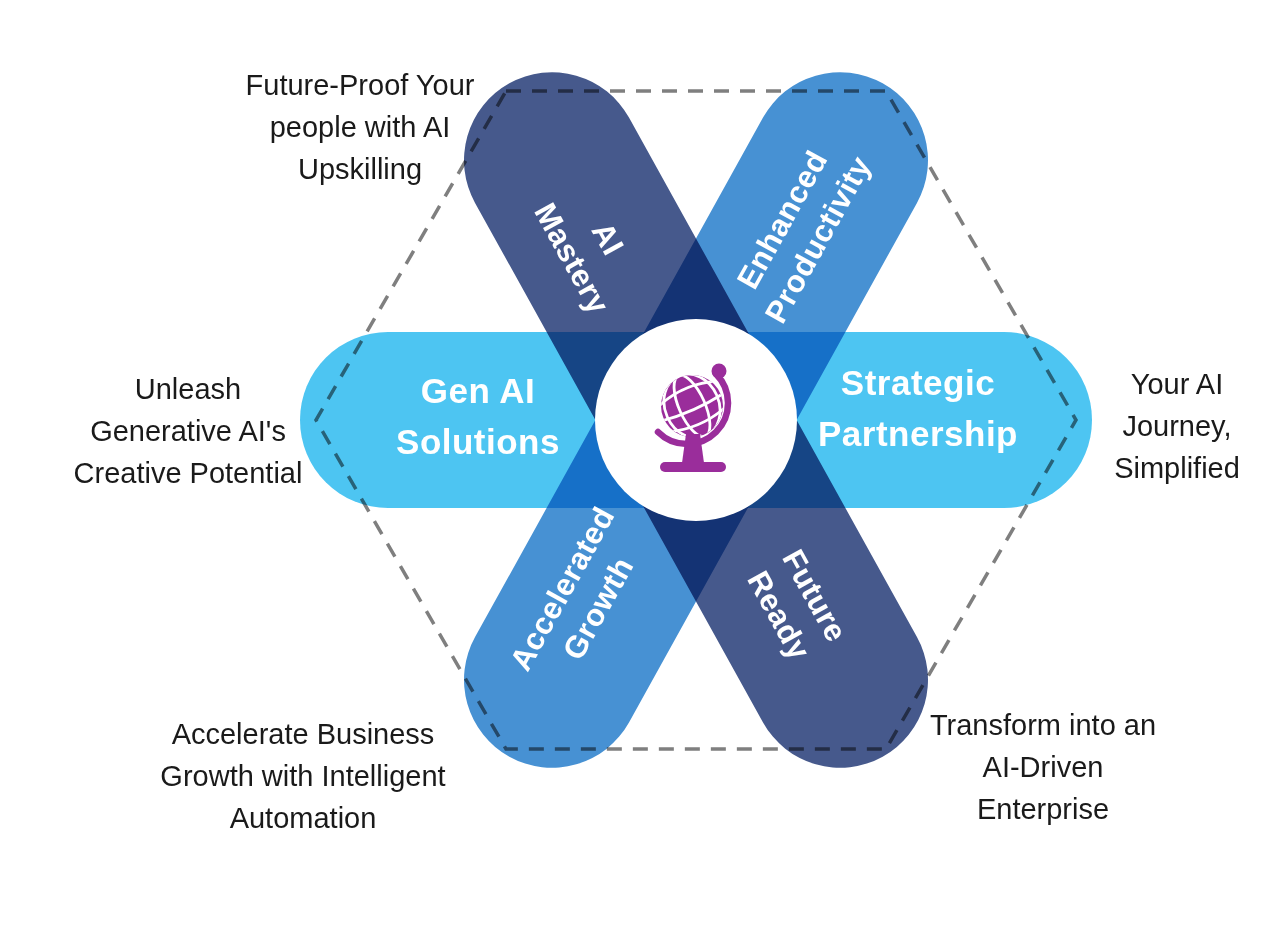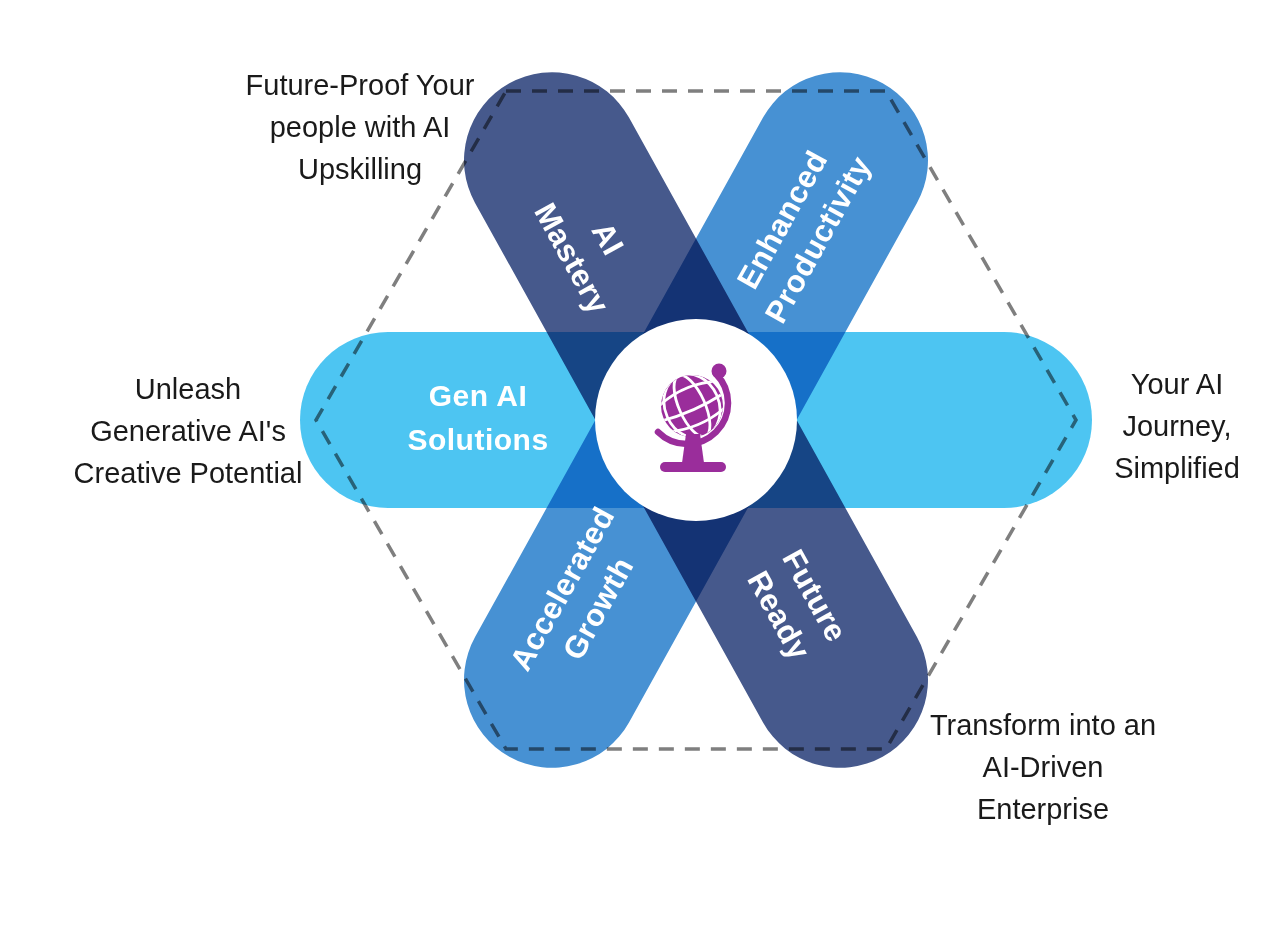--- a/index.html
+++ b/index.html
@@ -7,21 +7,21 @@
     position:relative; width:1280px; height:941px; background:#ffffff;
     overflow:hidden; font-family:"Liberation Sans", sans-serif;
   }
   .canvas > svg { position:absolute; left:0; top:0; isolation:isolate; }
   .blend { mix-blend-mode:multiply; }
 
   .arm-label {
     position:absolute; color:#ffffff; font-weight:bold; text-align:center;
     white-space:pre-line; line-height:1.32; letter-spacing:0.5px;
   }
-  .arm-label.gen-ai      { left:478px; top:417px; font-size:30px; line-height:1.45; transform:translate(-50%,-50%); }
+  .arm-label.gen-ai      { left:478px; top:417px; font-size:35px; line-height:1.45; transform:translate(-50%,-50%); }
   .arm-label.strategic   { left:918px; top:409px; font-size:35px; line-height:1.45; transform:translate(-50%,-50%); }
   .arm-label.mastery     { left:589px; top:249px; font-size:31px; transform:translate(-50%,-50%) rotate(61deg); }
   .arm-label.enhanced    { left:801px; top:230px; font-size:31px; transform:translate(-50%,-50%) rotate(-61deg); }
   .arm-label.accelerated { left:581px; top:599px; font-size:31px; transform:translate(-50%,-50%) rotate(-61deg); }
   .arm-label.future      { left:796px; top:606px; font-size:31px; transform:translate(-50%,-50%) rotate(61deg); }
 
   .annotation {
     position:absolute; color:#1a1a1a; font-size:29px; line-height:1.45;
     text-align:center; white-space:pre-line; transform:translate(-50%,-50%);
   }
@@ -73,31 +73,36 @@
       <rect x="660" y="462" width="66" height="10" rx="5"></rect>
     </g>
   </svg>
 
   <div class="arm-label mastery">AI
 Mastery</div>
   <div class="arm-label enhanced">Enhanced
 Productivity</div>
   <div class="arm-label gen-ai">Gen AI
 Solutions</div>
+  <div class="arm-label strategic">Strategic
+Partnership</div>
   <div class="arm-label accelerated">Accelerated
 Growth</div>
   <div class="arm-label future">Future
 Ready</div>
 
   <div class="annotation tl">Future-Proof Your
 people with AI
 Upskilling</div>
   <div class="annotation l">Unleash
 Generative AI's
 Creative Potential</div>
   <div class="annotation r">Your AI
 Journey,
 Simplified</div>
+  <div class="annotation bl">Accelerate Business
+Growth with Intelligent
+Automation</div>
   <div class="annotation br">Transform into an
 AI-Driven
 Enterprise</div>
 
 </div>
 
 </body></html>

